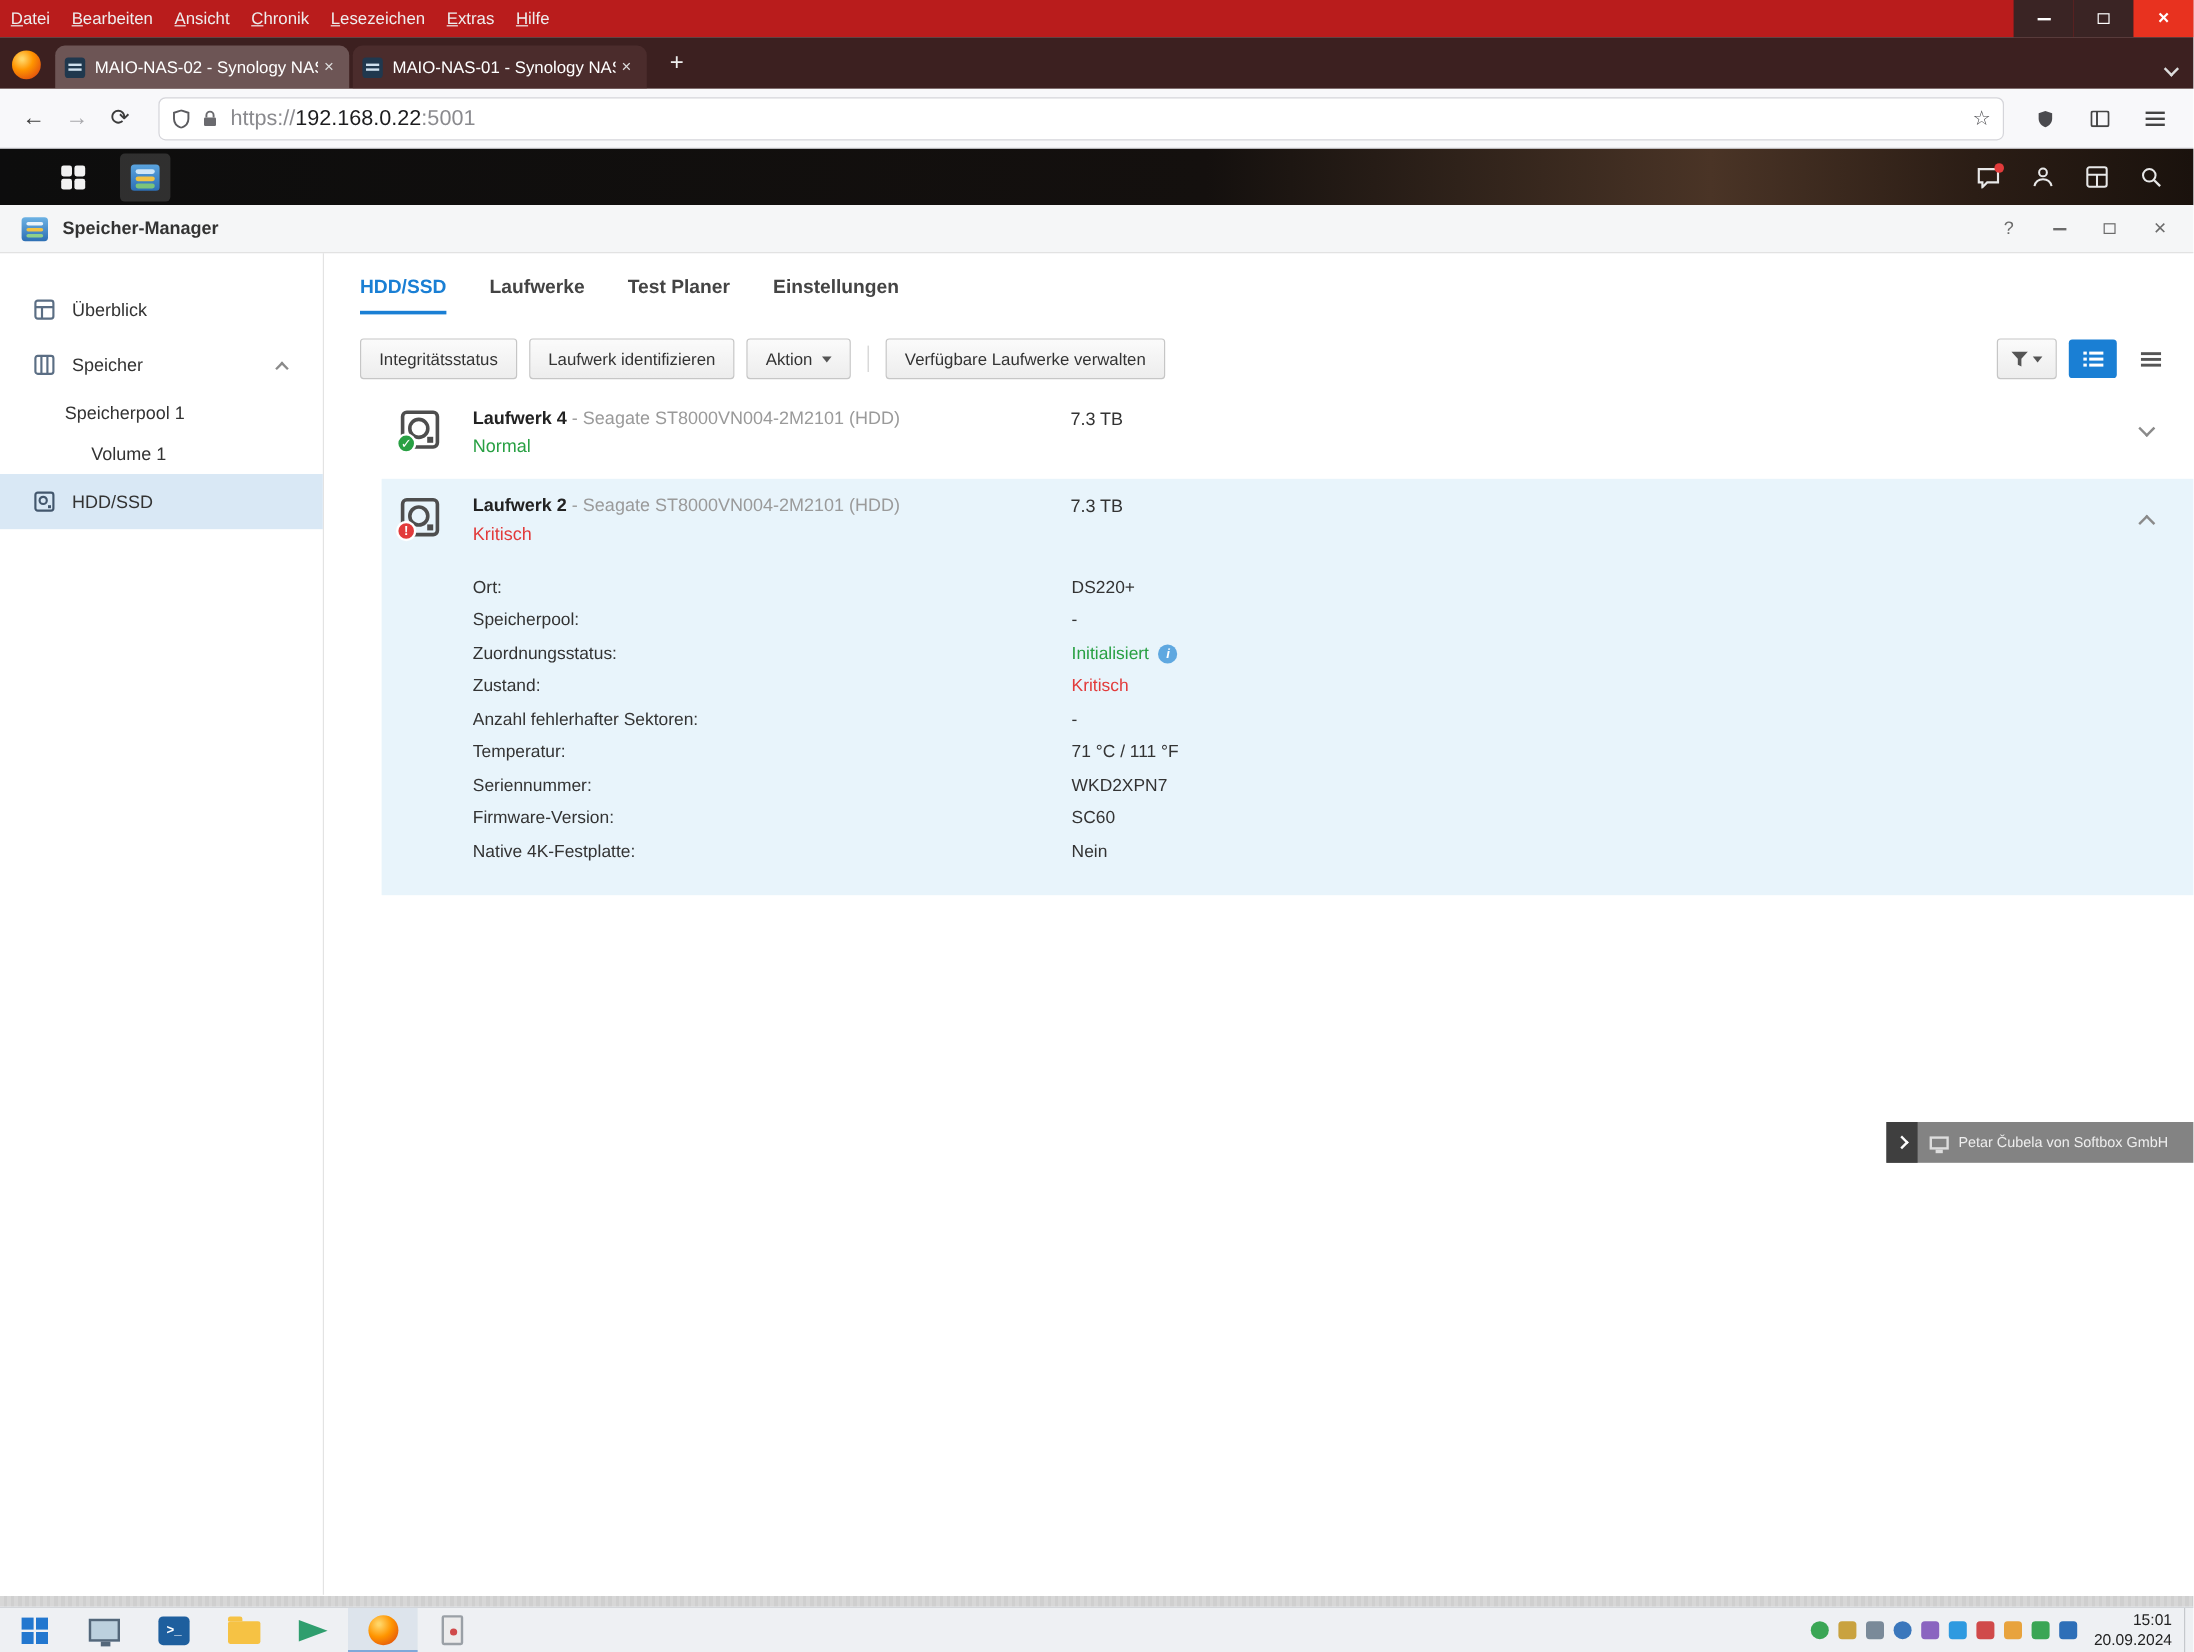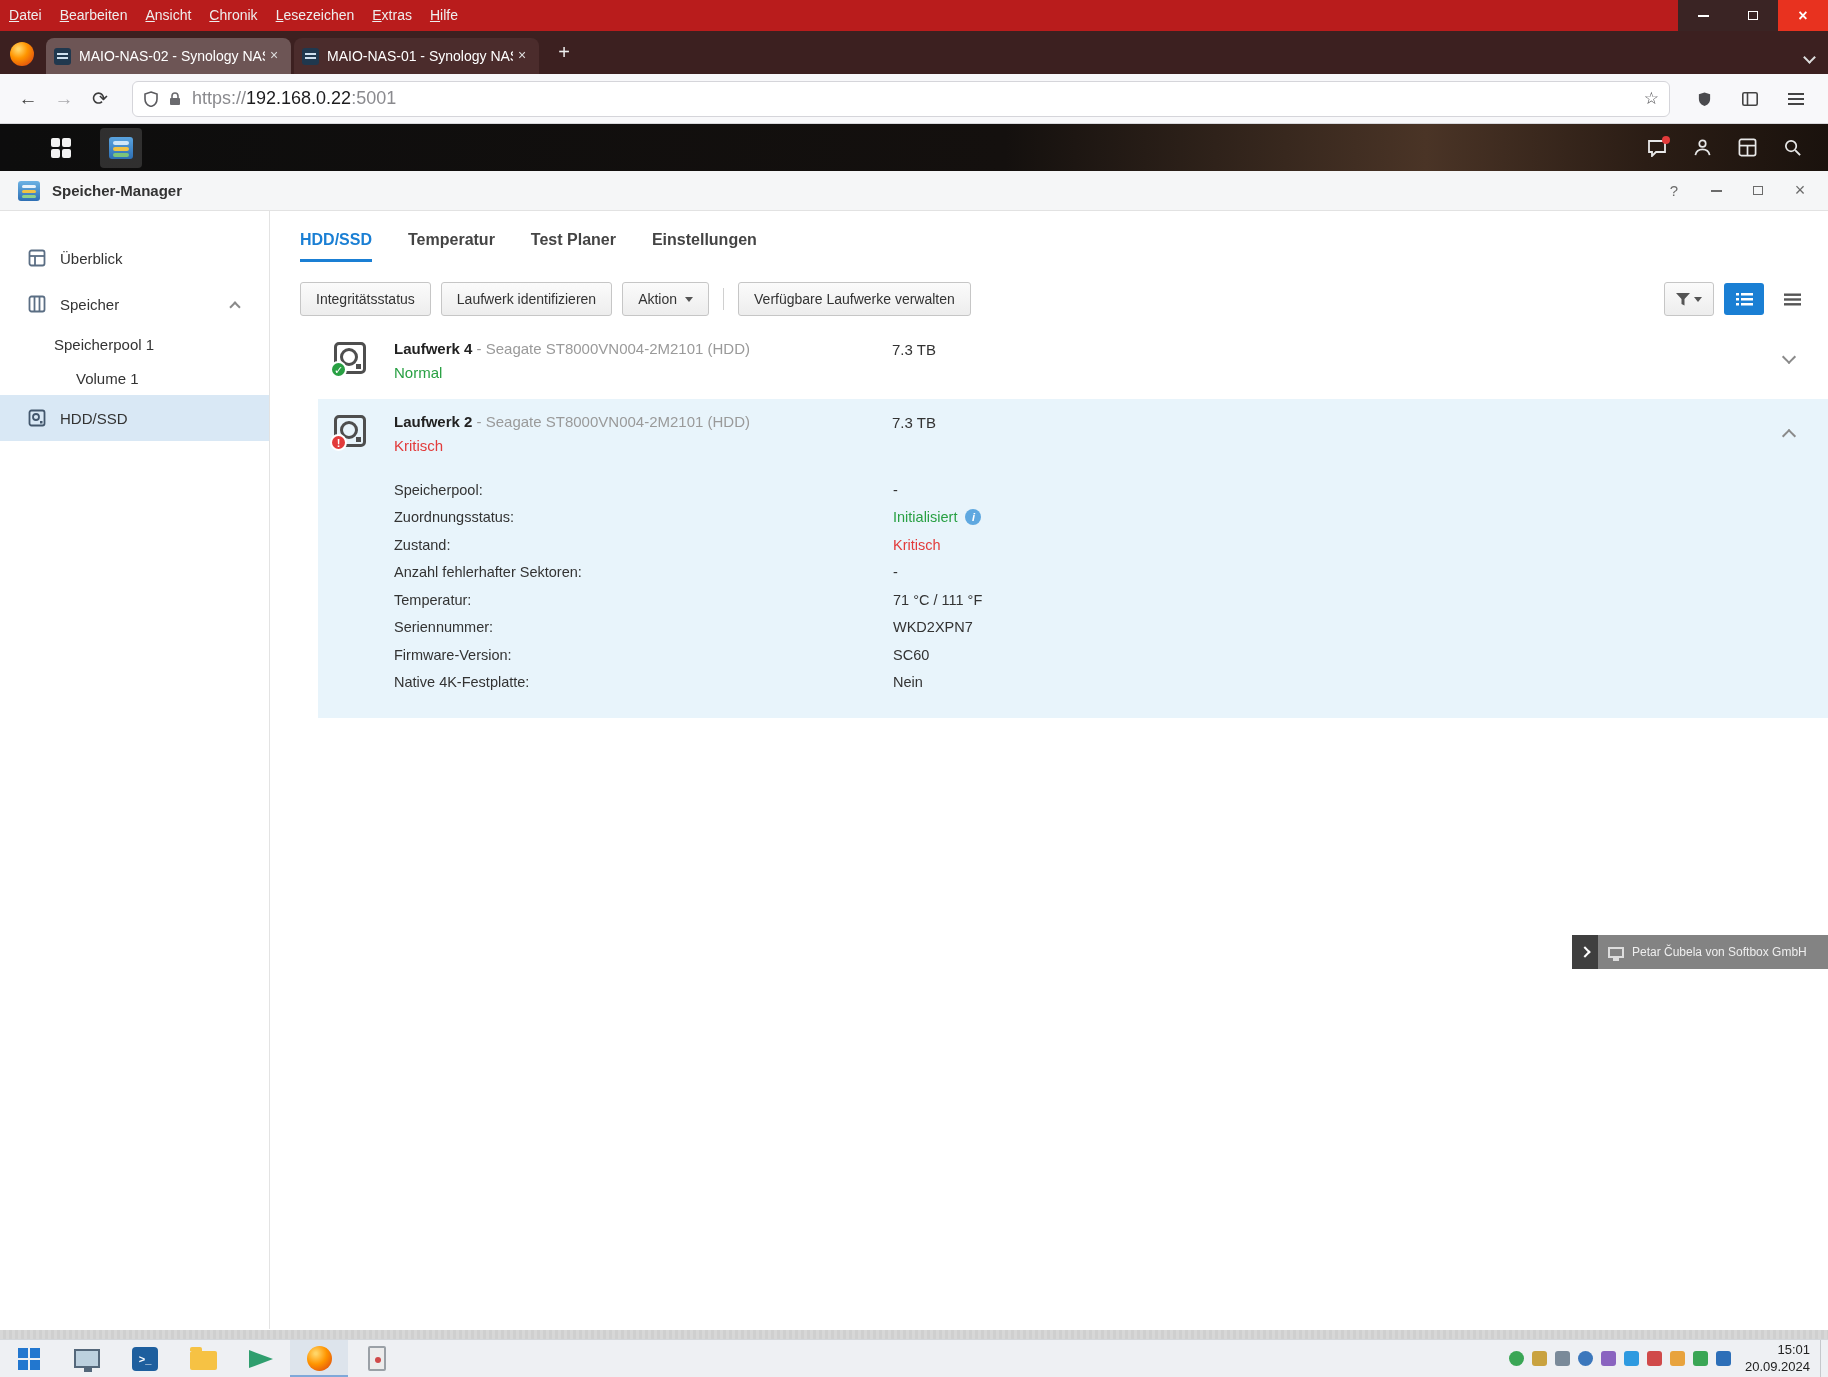--- a/index.html
+++ b/index.html
@@ -325,21 +325,21 @@
             <circle cx="8" cy="8" r="3" fill="none" stroke="#43576d" stroke-width="1.8"></circle>
             <rect x="12" y="12" width="2.5" height="2.5" fill="#43576d"></rect>
           </svg>
         <span>HDD/SSD</span>
       </div>
     </div>
 
     <div class="main">
       <div class="app-tabs">
         <div class="app-tab active">HDD/SSD</div>
-        <div class="app-tab">Temperatur</div>
+        <div class="app-tab">Laufwerke</div>
         <div class="app-tab">Test Planer</div>
         <div class="app-tab">Einstellungen</div>
       </div>
 
       <div class="toolbar">
         <button class="tb-btn">
             <span>Integritätsstatus</span>
           </button>
         <button class="tb-btn">
             <span>Laufwerk identifizieren</span>
@@ -408,20 +408,24 @@
                 <span class="drive-model">- Seagate ST8000VN004-2M2101 (HDD)</span>
               </div>
               <div class="drive-status red">Kritisch</div>
             </div>
             <div class="drive-cap">7.3 TB</div>
           </div>
           <div class="row-chev up"></div>
 
           <div class="details">
             <div class="detail-row">
+              <span class="detail-label">Ort:</span>
+              <span class="detail-value">DS220+</span>
+            </div>
+            <div class="detail-row">
               <span class="detail-label">Speicherpool:</span>
               <span class="detail-value">-</span>
             </div>
             <div class="detail-row">
               <span class="detail-label">Zuordnungsstatus:</span>
               <span class="detail-value green">
                   <span>Initialisiert</span>
                   <span class="info-icon">i</span>
                 </span>
             </div>

